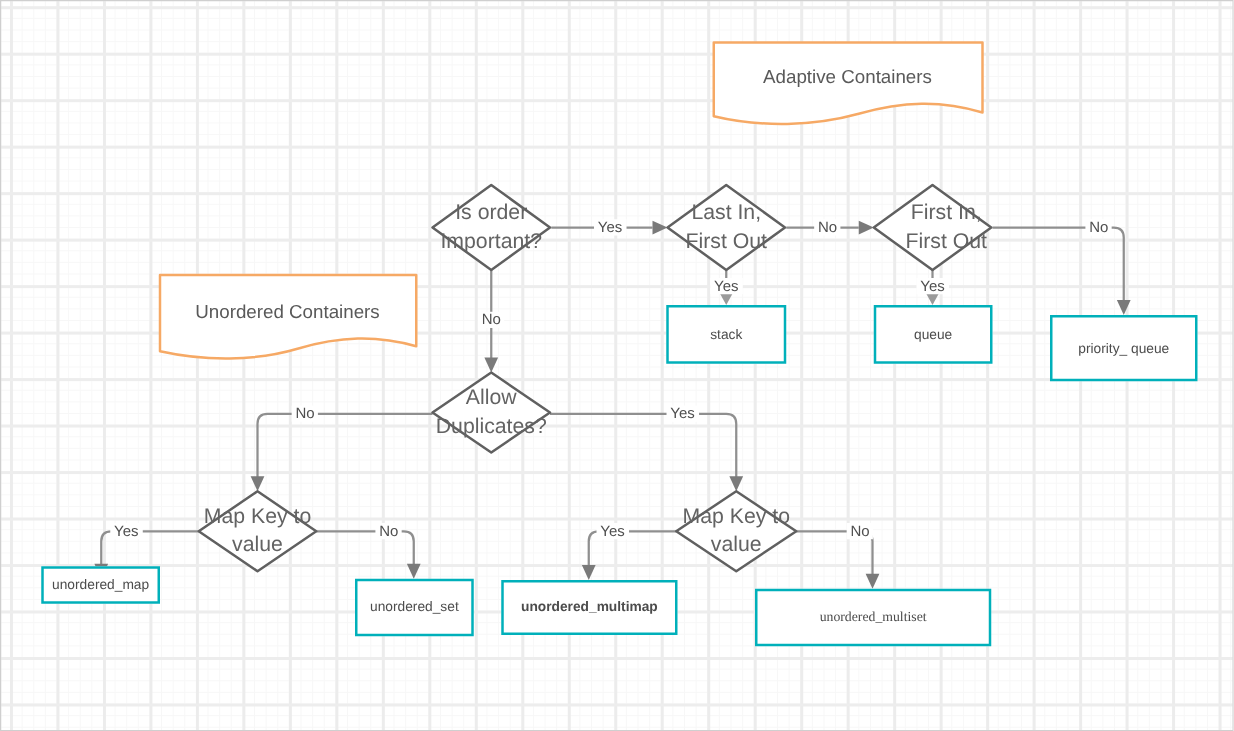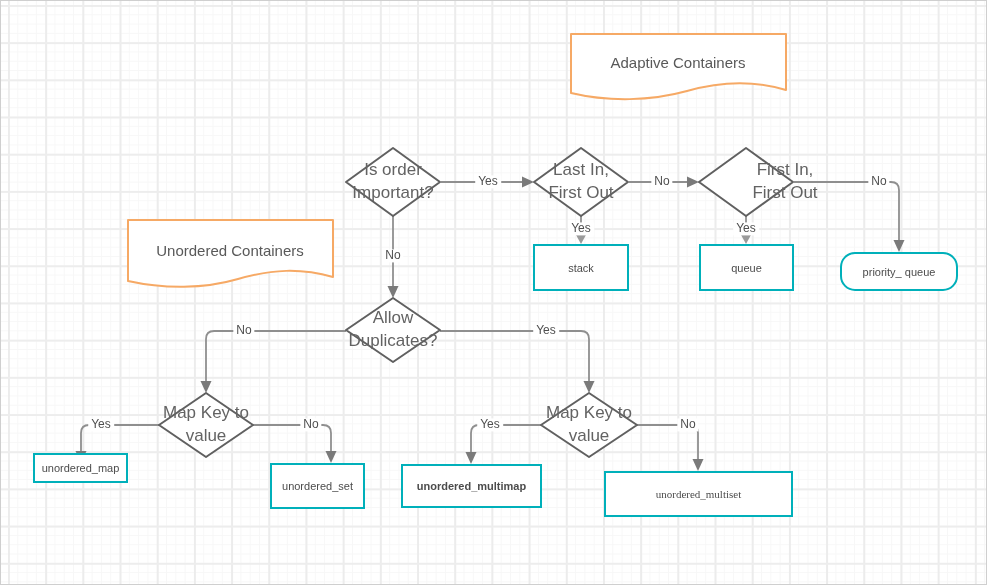--- a/index.html
+++ b/index.html
@@ -127,42 +127,42 @@
     </g>
   </svg>
 
   <div class="nlabel" style="left:677px;top:61px;">Adaptive Containers</div>
   <div class="nlabel" style="left:229px;top:249px;">Unordered Containers</div>
 
   <div class="dlabel" style="left:392px;top:181px;width:90px;">Is order
 Important?</div>
   <div class="dlabel" style="left:580px;top:181px;width:90px;">Last In,
 First Out</div>
-  <div class="dlabel" style="left:784px;top:181px;width:90px;">First In,
+  <div class="dlabel" style="left:756px;top:181px;width:90px;">First In,
 First Out</div>
   <div class="dlabel" style="left:392px;top:329px;width:90px;">Allow
 Duplicates?</div>
   <div class="dlabel" style="left:205px;top:424px;width:92px;">Map Key to
 value</div>
   <div class="dlabel" style="left:588px;top:424px;width:92px;">Map Key to
 value</div>
 
   <div class="terminal" style="left:532px;top:243px;width:96px;height:47px;">
     <span>stack</span>
   </div>
   <div class="terminal" style="left:698px;top:243px;width:95px;height:47px;">
     <span>queue</span>
   </div>
-  <div class="terminal" style="left:839px;top:251px;width:118px;height:39px;border-radius:15px;">
+  <div class="terminal" style="left:839px;top:251px;width:118px;height:53px;">
     <span>priority_ queue</span>
   </div>
   <div class="terminal" style="left:32px;top:452px;width:95px;height:30px;">
     <span>unordered_map</span>
   </div>
-  <div class="terminal" style="left:269px;top:462px;width:95px;height:46px;">
+  <div class="terminal" style="left:283px;top:462px;width:95px;height:46px;">
     <span>unordered_set</span>
   </div>
   <div class="terminal" style="left:400px;top:463px;width:141px;height:44px;font-weight:bold;">
     <span>unordered_multimap</span>
   </div>
   <div class="terminal" style="left:603px;top:470px;width:189px;height:46px;font-family:Liberation Serif, serif;">
     <span>unordered_multiset</span>
   </div>
 
   <span class="elabel" style="left:487px;top:181px;">Yes</span>

